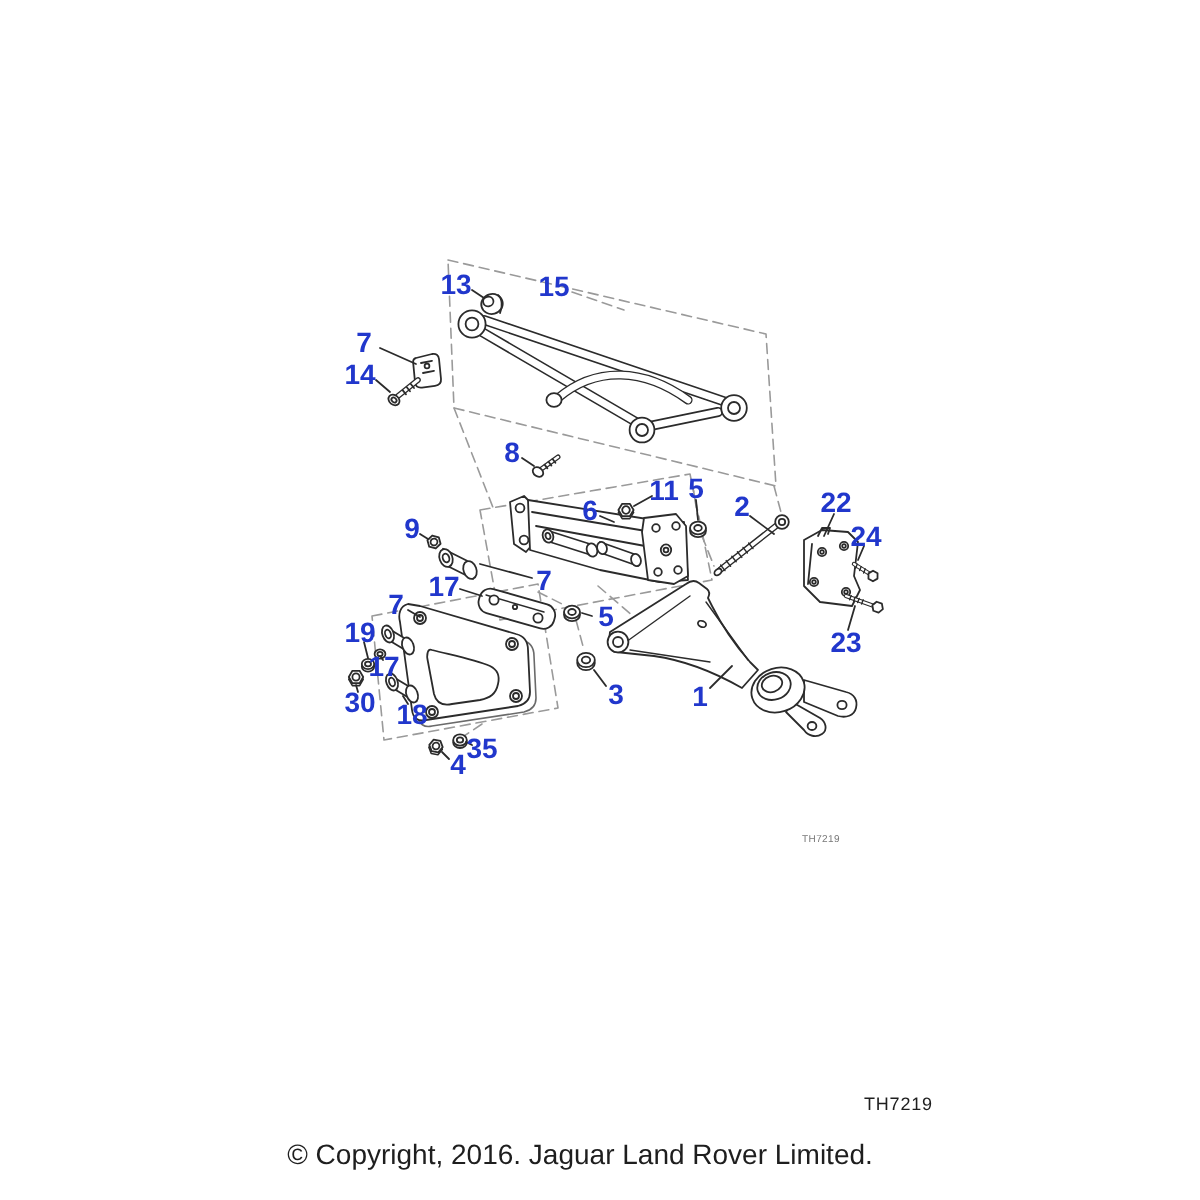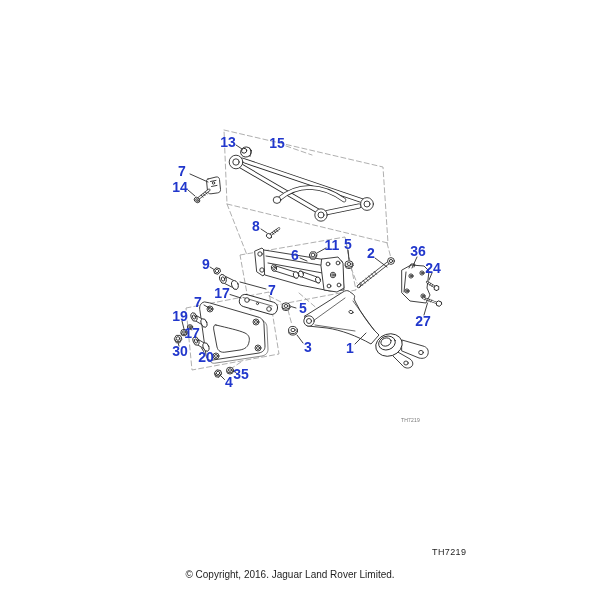--- a/index.html
+++ b/index.html
@@ -4,21 +4,21 @@
 <style>
   html,body{margin:0;padding:0;background:#fff;}
   .canvas{position:relative;width:600px;height:600px;background:#ffffff;overflow:hidden;
           font-family:"Liberation Sans", sans-serif;}
   svg{position:absolute;left:0;top:0;}
   .art{stroke:var(--line-color,#2b2b2b);}
   .callout{position:absolute;transform:translate(-50%,-50%);font-weight:bold;font-size:14px;
            color:var(--callout-color,#2137cc);white-space:nowrap;line-height:1;}
   .watermark{position:absolute;font-size:5px;color:#777;letter-spacing:0.2px;}
   .code{position:absolute;font-size:9px;color:#1e1e1e;letter-spacing:0.4px;}
-  .copyright{position:absolute;font-size:10px;color:#1e1e1e;transform:translate(-50%,0);white-space:nowrap;}
+  .copyright{position:absolute;font-size:14px;color:#1e1e1e;transform:translate(-50%,0);white-space:nowrap;}
 </style>
 </head>
 <body>
 
 <div class="canvas">
 
 <svg width="600" height="600" viewBox="0 0 600 600">
   <g class="art" fill="none" stroke-width="0.9" stroke-linecap="round" stroke-linejoin="round">
 
     <g stroke="#9a9a9a" stroke-width="0.8" stroke-dasharray="5 3">
@@ -288,33 +288,33 @@
 <div class="callout" style="left:228px;top:142px">13</div>
 <div class="callout" style="left:277px;top:143px">15</div>
 <div class="callout" style="left:182px;top:171px">7</div>
 <div class="callout" style="left:180px;top:187px">14</div>
 <div class="callout" style="left:256px;top:226px">8</div>
 <div class="callout" style="left:206px;top:264px">9</div>
 <div class="callout" style="left:295px;top:255px">6</div>
 <div class="callout" style="left:332px;top:245px">11</div>
 <div class="callout" style="left:348px;top:244px">5</div>
 <div class="callout" style="left:371px;top:253px">2</div>
-<div class="callout" style="left:418px;top:251px">36</div>
+<div class="callout" style="left:418px;top:251px">22</div>
 <div class="callout" style="left:433px;top:268px">24</div>
 <div class="callout" style="left:272px;top:290px">7</div>
 <div class="callout" style="left:222px;top:293px">17</div>
 <div class="callout" style="left:198px;top:302px">7</div>
 <div class="callout" style="left:180px;top:316px">19</div>
 <div class="callout" style="left:303px;top:308px">5</div>
 <div class="callout" style="left:192px;top:333px">17</div>
 <div class="callout" style="left:180px;top:351px">30</div>
-<div class="callout" style="left:206px;top:357px">20</div>
+<div class="callout" style="left:206px;top:357px">18</div>
 <div class="callout" style="left:308px;top:347px">3</div>
 <div class="callout" style="left:350px;top:348px">1</div>
-<div class="callout" style="left:423px;top:321px">27</div>
+<div class="callout" style="left:423px;top:321px">23</div>
 <div class="callout" style="left:241px;top:374px">35</div>
 <div class="callout" style="left:229px;top:382px">4</div>
 
 <div class="watermark" style="left:401px;top:417px">TH7219</div>
 <div class="code" style="left:432px;top:547px">TH7219</div>
 <div class="copyright" style="left:290px;top:569px">© Copyright, 2016. Jaguar Land Rover Limited.</div>
 
 </div>
 
 </body></html>

